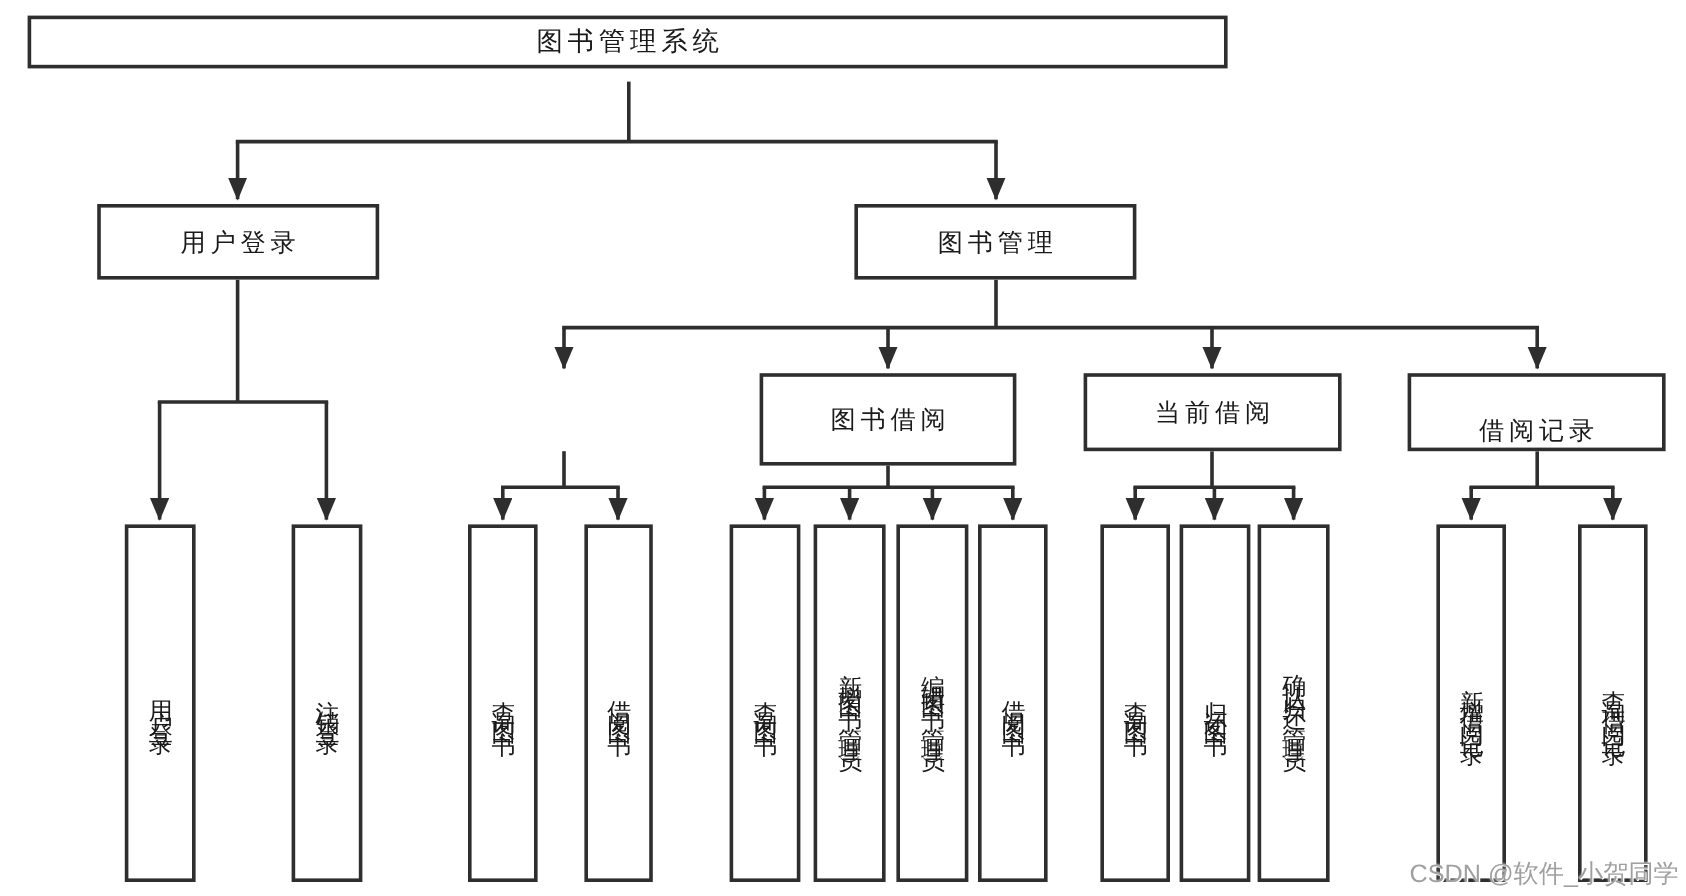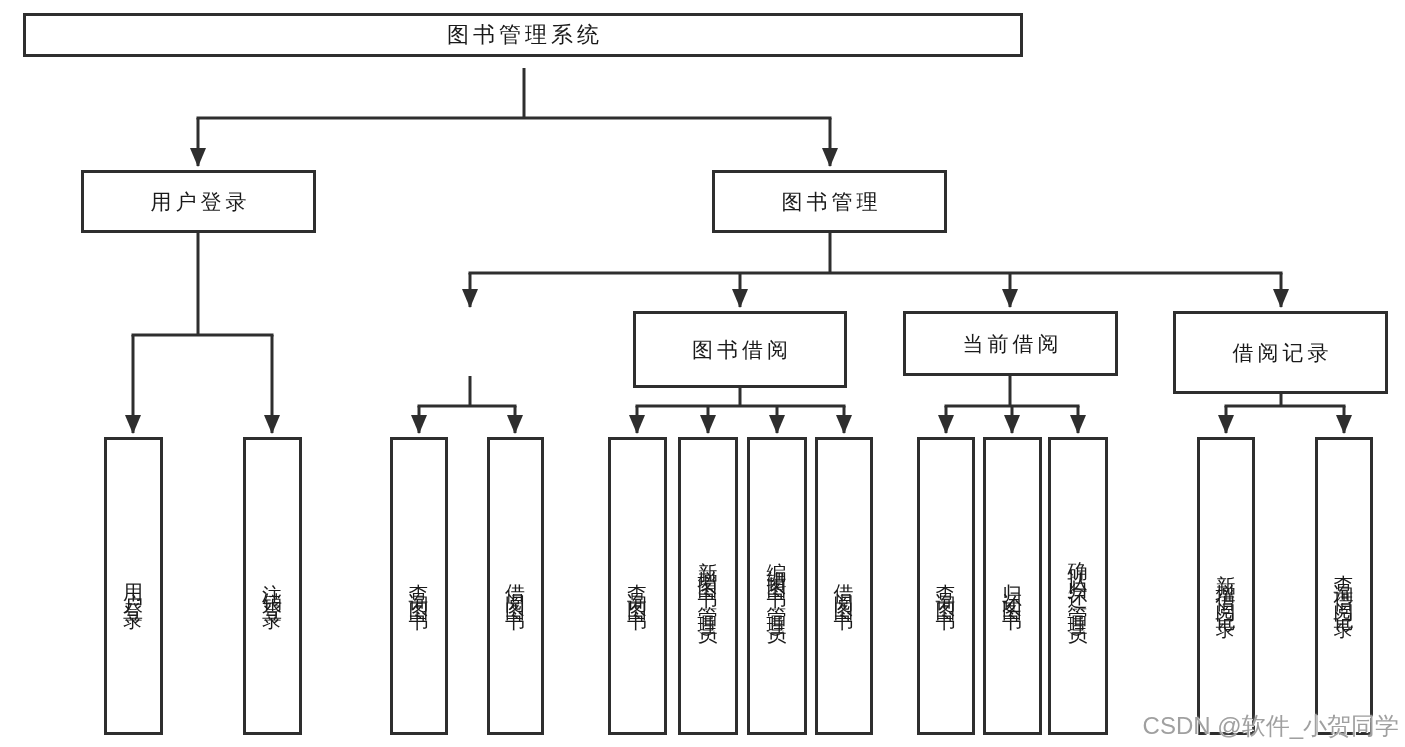--- a/index.html
+++ b/index.html
@@ -44,21 +44,21 @@
     line-height: 1;
     letter-spacing: 9px;
     color: #1a1a1a;
     white-space: nowrap;
   }
   .watermark {
     position: absolute;
     right: 6px;
     bottom: 5px;
     z-index: 3;
-    font-size: 24px;
+    font-size: 21px;
     color: #a0a0a0;
     text-shadow: 0 0 2px #ffffff, 1px 1px 0 #ffffff;
     white-space: nowrap;
   }
 </style>
 </head>
 <body>
 
 <div class="canvas">
 
@@ -122,21 +122,21 @@
   <div class="node" style="left:712px; top:170px; width:235px; height:63px;">
     <span class="hlabel">图书管理</span>
   </div>
 
   <div class="node" style="left:633px; top:311px; width:214px; height:77px;">
     <span class="hlabel">图书借阅</span>
   </div>
   <div class="node" style="left:903px; top:311px; width:215px; height:65px;align-items:center;">
     <span class="hlabel">当前借阅</span>
   </div>
-  <div class="node" style="left:1173px; top:311px; width:215px; height:83px;">
+  <div class="node" style="left:1173px; top:311px; width:215px; height:65px;align-items:flex-end;">
     <span class="hlabel">借阅记录</span>
   </div>
 
   <div class="node leaf" style="left:104px; width:59px;">
     <span class="vlabel">用户登录</span>
   </div>
   <div class="node leaf" style="left:243px; width:59px;">
     <span class="vlabel">注销登录</span>
   </div>
 

